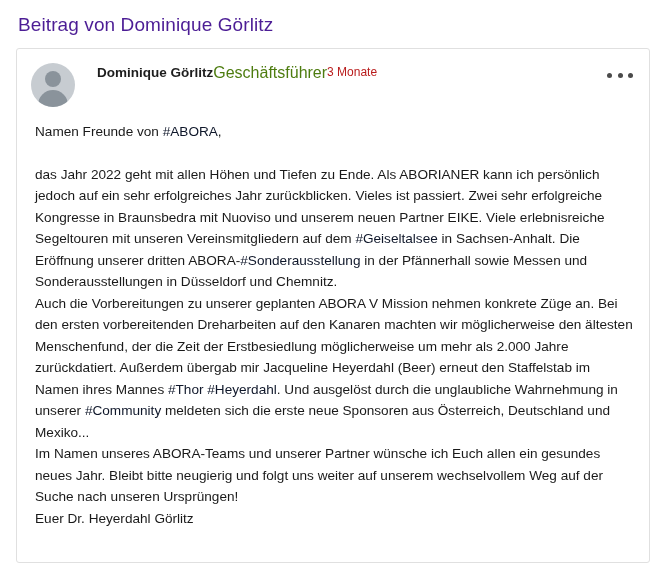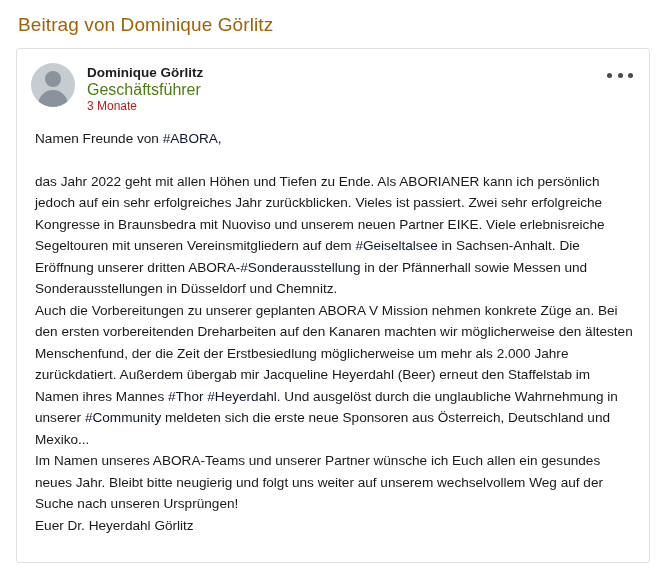--- a/index.html
+++ b/index.html
@@ -11,21 +11,21 @@
     overflow: hidden;
   }
   body {
     font-family: "Liberation Sans", sans-serif;
     color: #000000;
     -webkit-font-smoothing: antialiased;
   }
 
   .page-title {
     font-size: 19px;
-    color: #a16207;
+    color: #4c1d95;
     padding: 14px 0 12px 18px;
     font-weight: 400;
     letter-spacing: 0.1px;
   }
 
   .post-card {
     margin: 0 16px 0 16px;
     border: 1px solid #e0e0e0;
     border-radius: 3px;
     background: #ffffff;
@@ -67,23 +67,24 @@
     width: 30px;
     height: 20px;
     border-radius: 15px 15px 0 0;
     background: #8a939b;
     left: 7px;
     top: 27px;
   }
 
   .author-block {
     display: flex;
-    flex-direction: column;
+    flex-direction: row;
     justify-content: flex-start;
     padding-top: 1px;
+    margin-left: 10px;
   }
   .author-name {
     font-size: 13.5px;
     font-weight: bold;
     color: #1d1d1d;
     line-height: 17px;
   }
   .author-role {
     font-size: 16px;
     color: #4d7c0f;

